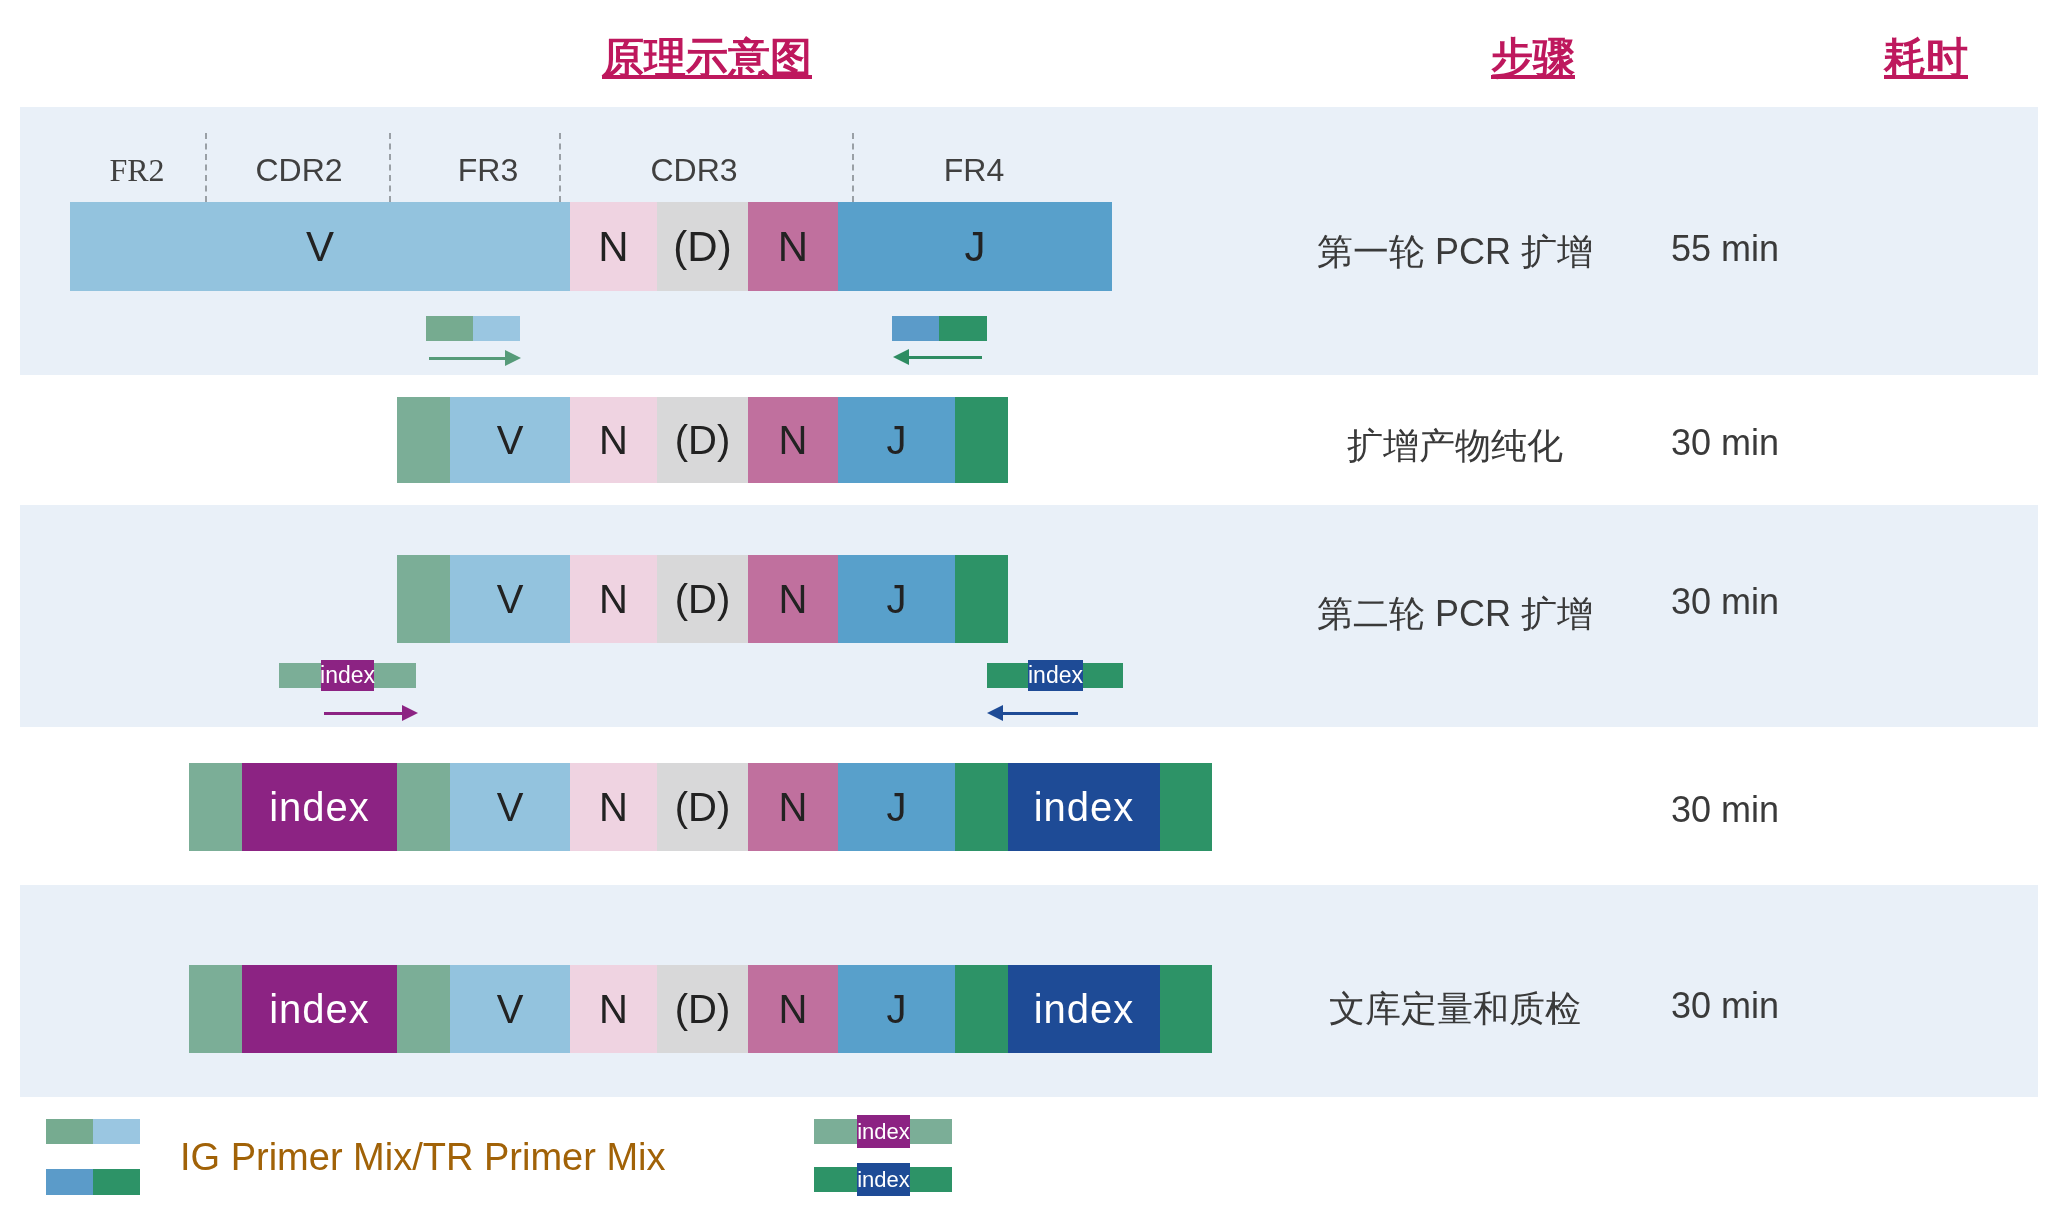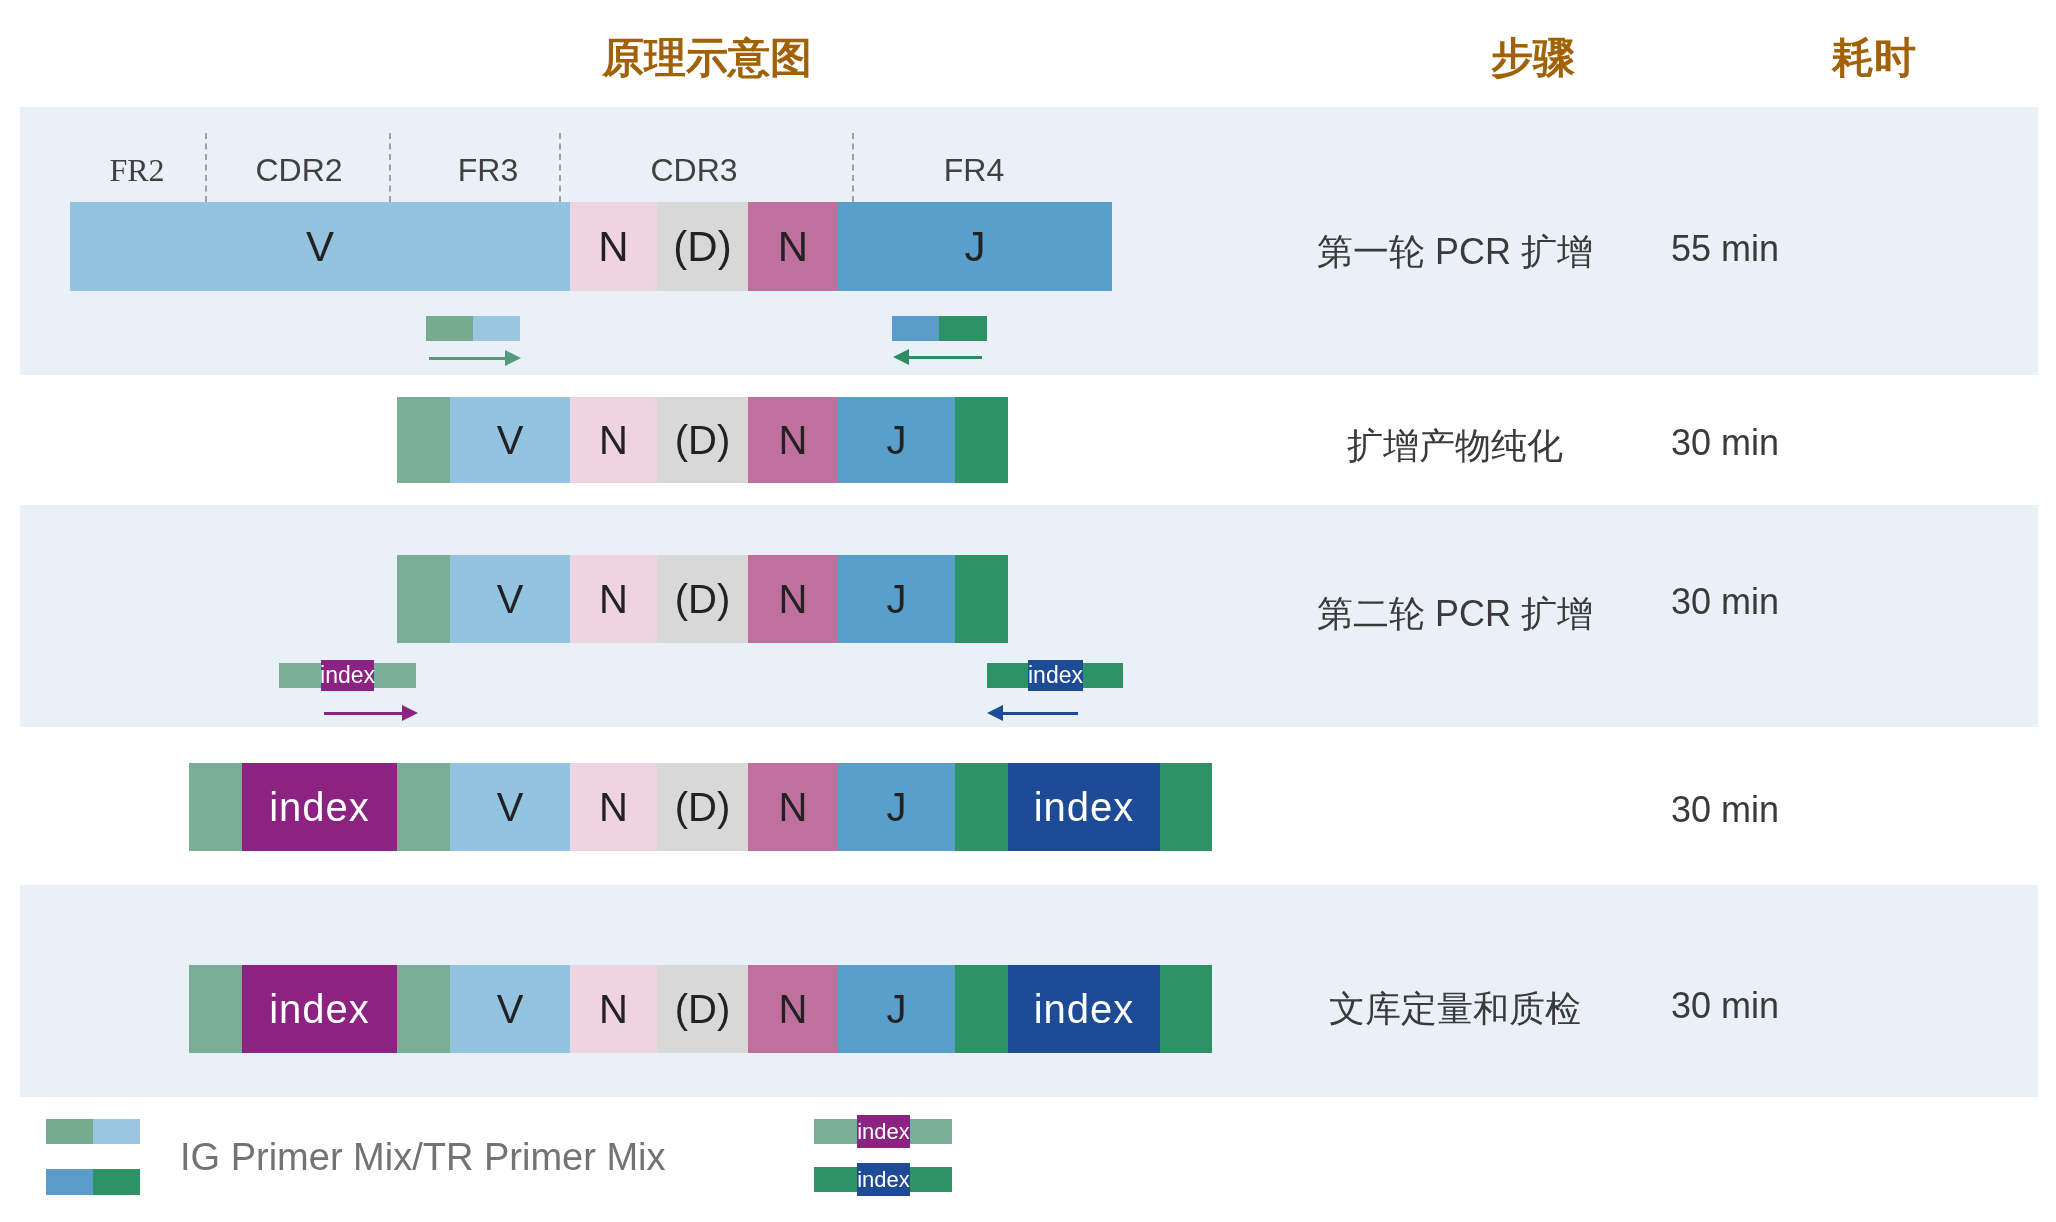--- a/index.html
+++ b/index.html
@@ -5,21 +5,21 @@
   html,body{margin:0;padding:0;background:#ffffff;}
   .canvas{
     position:relative;width:2056px;height:1222px;background:#ffffff;
     font-family:"Liberation Sans","DejaVu Sans",sans-serif;overflow:hidden;
   }
   .band{position:absolute;left:20px;width:2018px;background:#E9F0F8;}
   #band1{top:107px;height:268px;}
   #band2{top:505px;height:222px;}
   #band3{top:885px;height:212px;}
 
-  .hdr{position:absolute;top:30px;font-size:42px;font-weight:700;color:#a16207;white-space:nowrap;transform:translateX(-50%);}
+  .hdr{position:absolute;top:30px;font-size:42px;font-weight:700;color:#be185d;white-space:nowrap;transform:translateX(-50%);text-decoration:underline;}
   .region-label{position:absolute;top:152px;font-size:32px;color:#404040;transform:translateX(-50%);white-space:nowrap;}
   .dash{position:absolute;top:133px;height:69px;width:0;border-left:2px dashed #9aa0a6;}
 
   .bar{position:absolute;display:flex;}
   .seg{display:flex;align-items:center;justify-content:center;font-size:42px;color:#222;}
   .seg.small{font-size:40px;}
   .seg.idx{color:#ffffff;font-size:40px;letter-spacing:1px;}
 
   .c-sage{background:#7BAE97}
   .c-lblue{background:#93C3DE}
@@ -44,34 +44,34 @@
   .arr .shaft{position:absolute;top:7px;height:3px;}
   .arr .head{position:absolute;top:0;width:0;height:0;border-top:8px solid transparent;border-bottom:8px solid transparent;}
   .arr.right .shaft{left:0;right:14px;}
   .arr.right .head{right:0;}
   .arr.left .shaft{left:14px;right:0;}
   .arr.left .head{left:0;}
 
   .step-text{position:absolute;left:1295px;width:320px;text-align:center;font-size:36px;color:#3a3a3a;white-space:nowrap;}
   .time-text{position:absolute;left:1640px;width:170px;text-align:center;font-size:36px;color:#3a3a3a;white-space:nowrap;}
 
-  .legend-text{position:absolute;font-size:38px;color:#737373;white-space:nowrap;}
+  .legend-text{position:absolute;font-size:38px;color:#a16207;white-space:nowrap;}
 </style>
 </head>
 <body>
 
 <div class="canvas">
 
   <div class="band" id="band1"></div>
   <div class="band" id="band2"></div>
   <div class="band" id="band3"></div>
 
   <div class="hdr" style="left:707px;">原理示意图</div>
   <div class="hdr" style="left:1533px;">步骤</div>
-  <div class="hdr" style="left:1874px;">耗时</div>
+  <div class="hdr" style="left:1926px;">耗时</div>
 
   <div class="region-label" style="left:137px;font-family:Liberation Serif, serif;">FR2</div>
   <div class="region-label" style="left:299px;">CDR2</div>
   <div class="region-label" style="left:488px;">FR3</div>
   <div class="region-label" style="left:694px;">CDR3</div>
   <div class="region-label" style="left:974px;">FR4</div>
   <div class="dash" style="left:205px;"></div>
   <div class="dash" style="left:389px;"></div>
   <div class="dash" style="left:559px;"></div>
   <div class="dash" style="left:852px;"></div>

